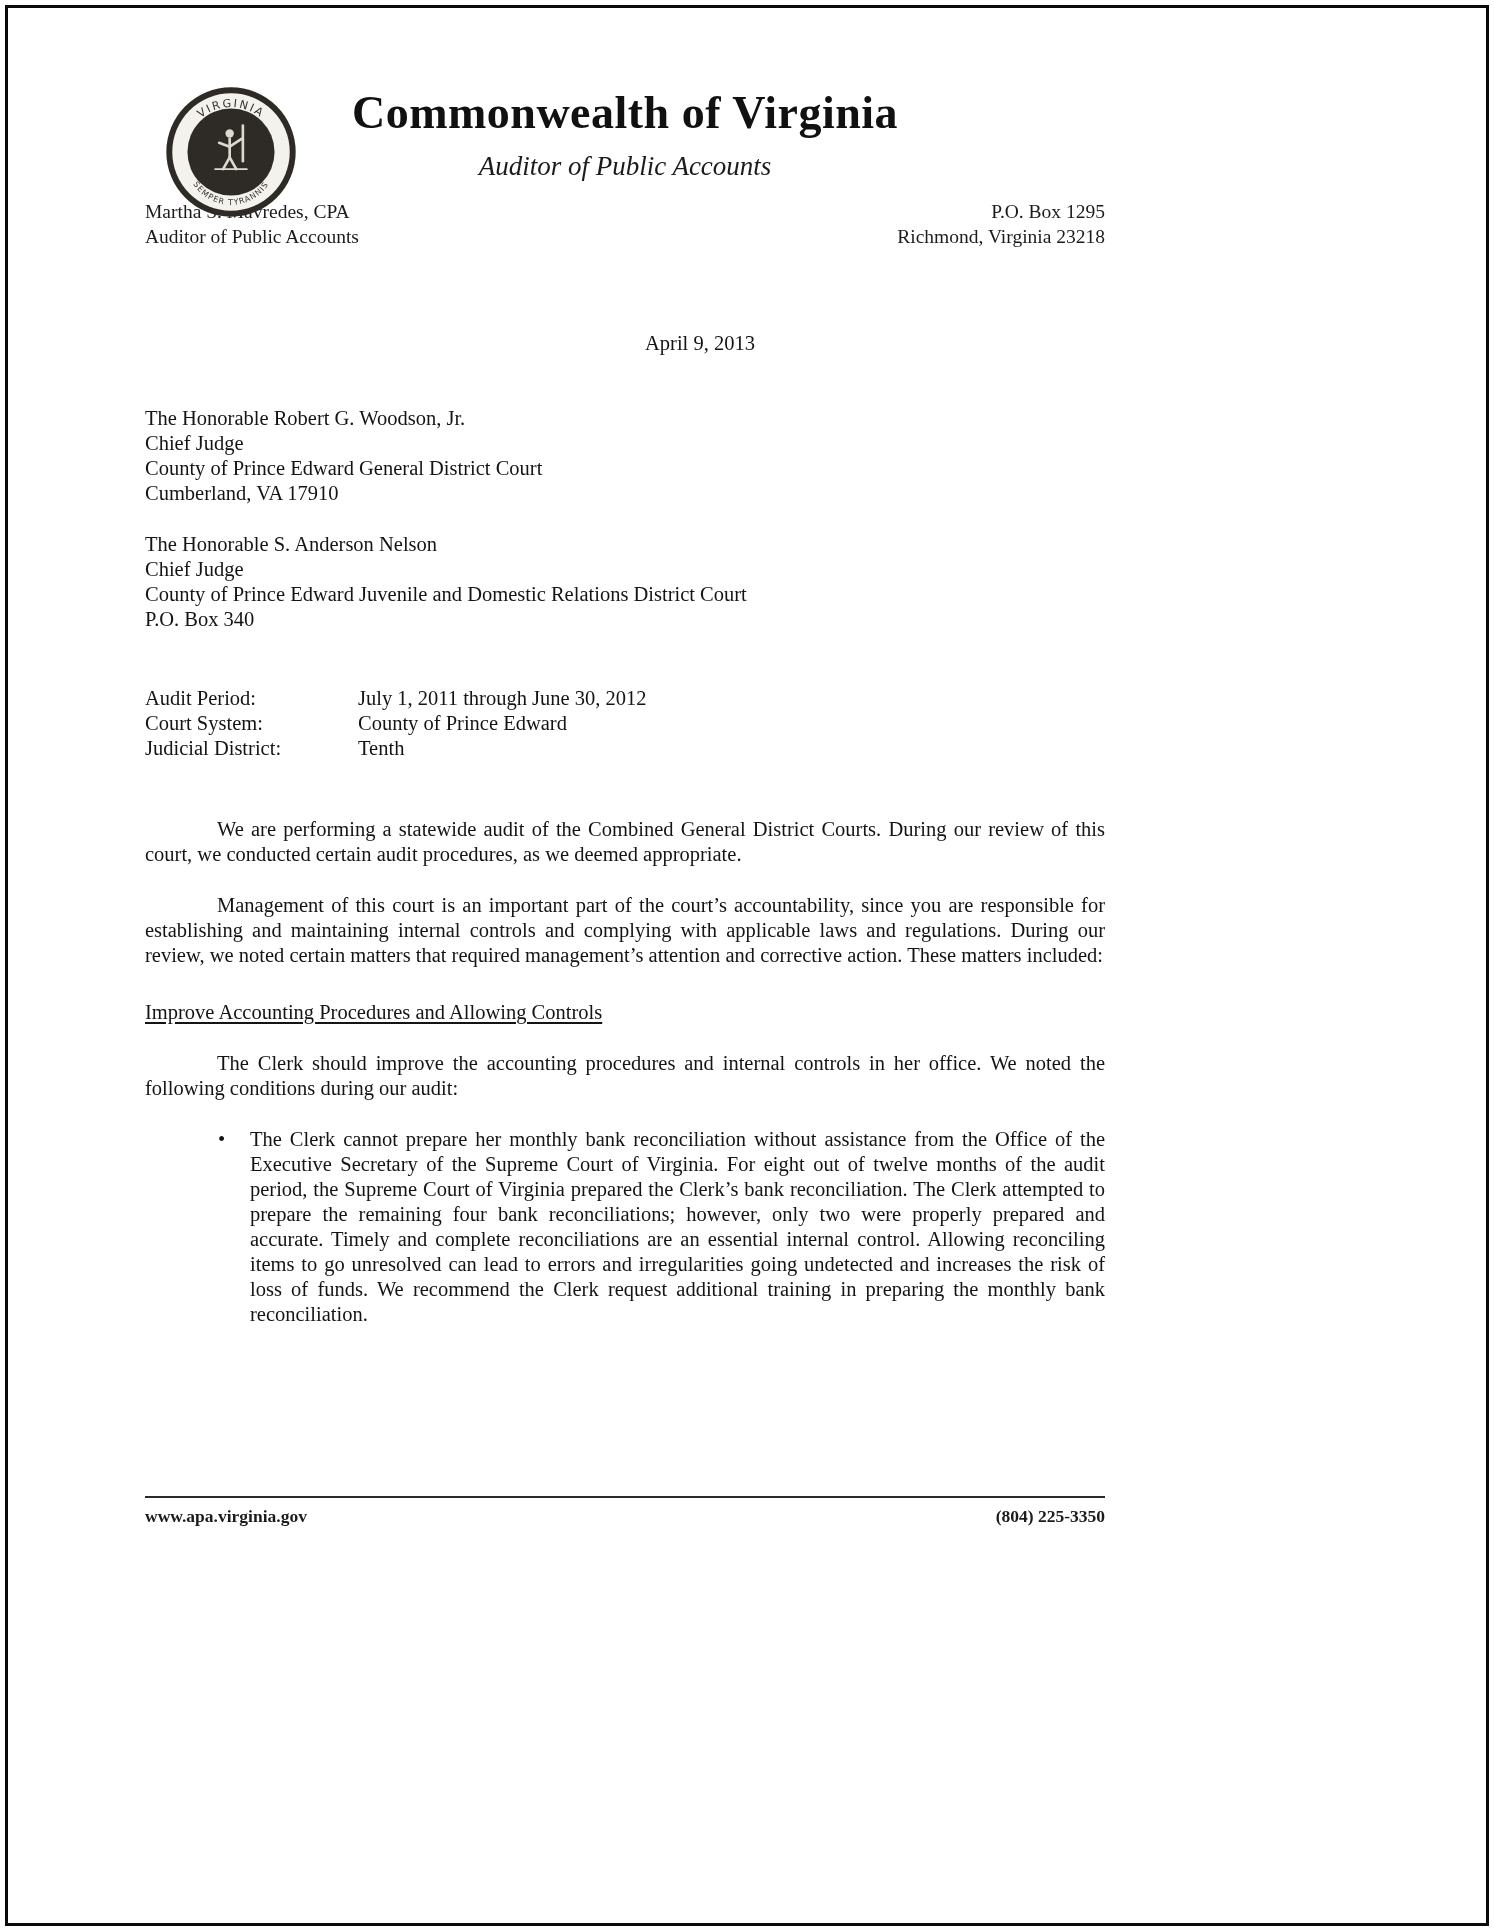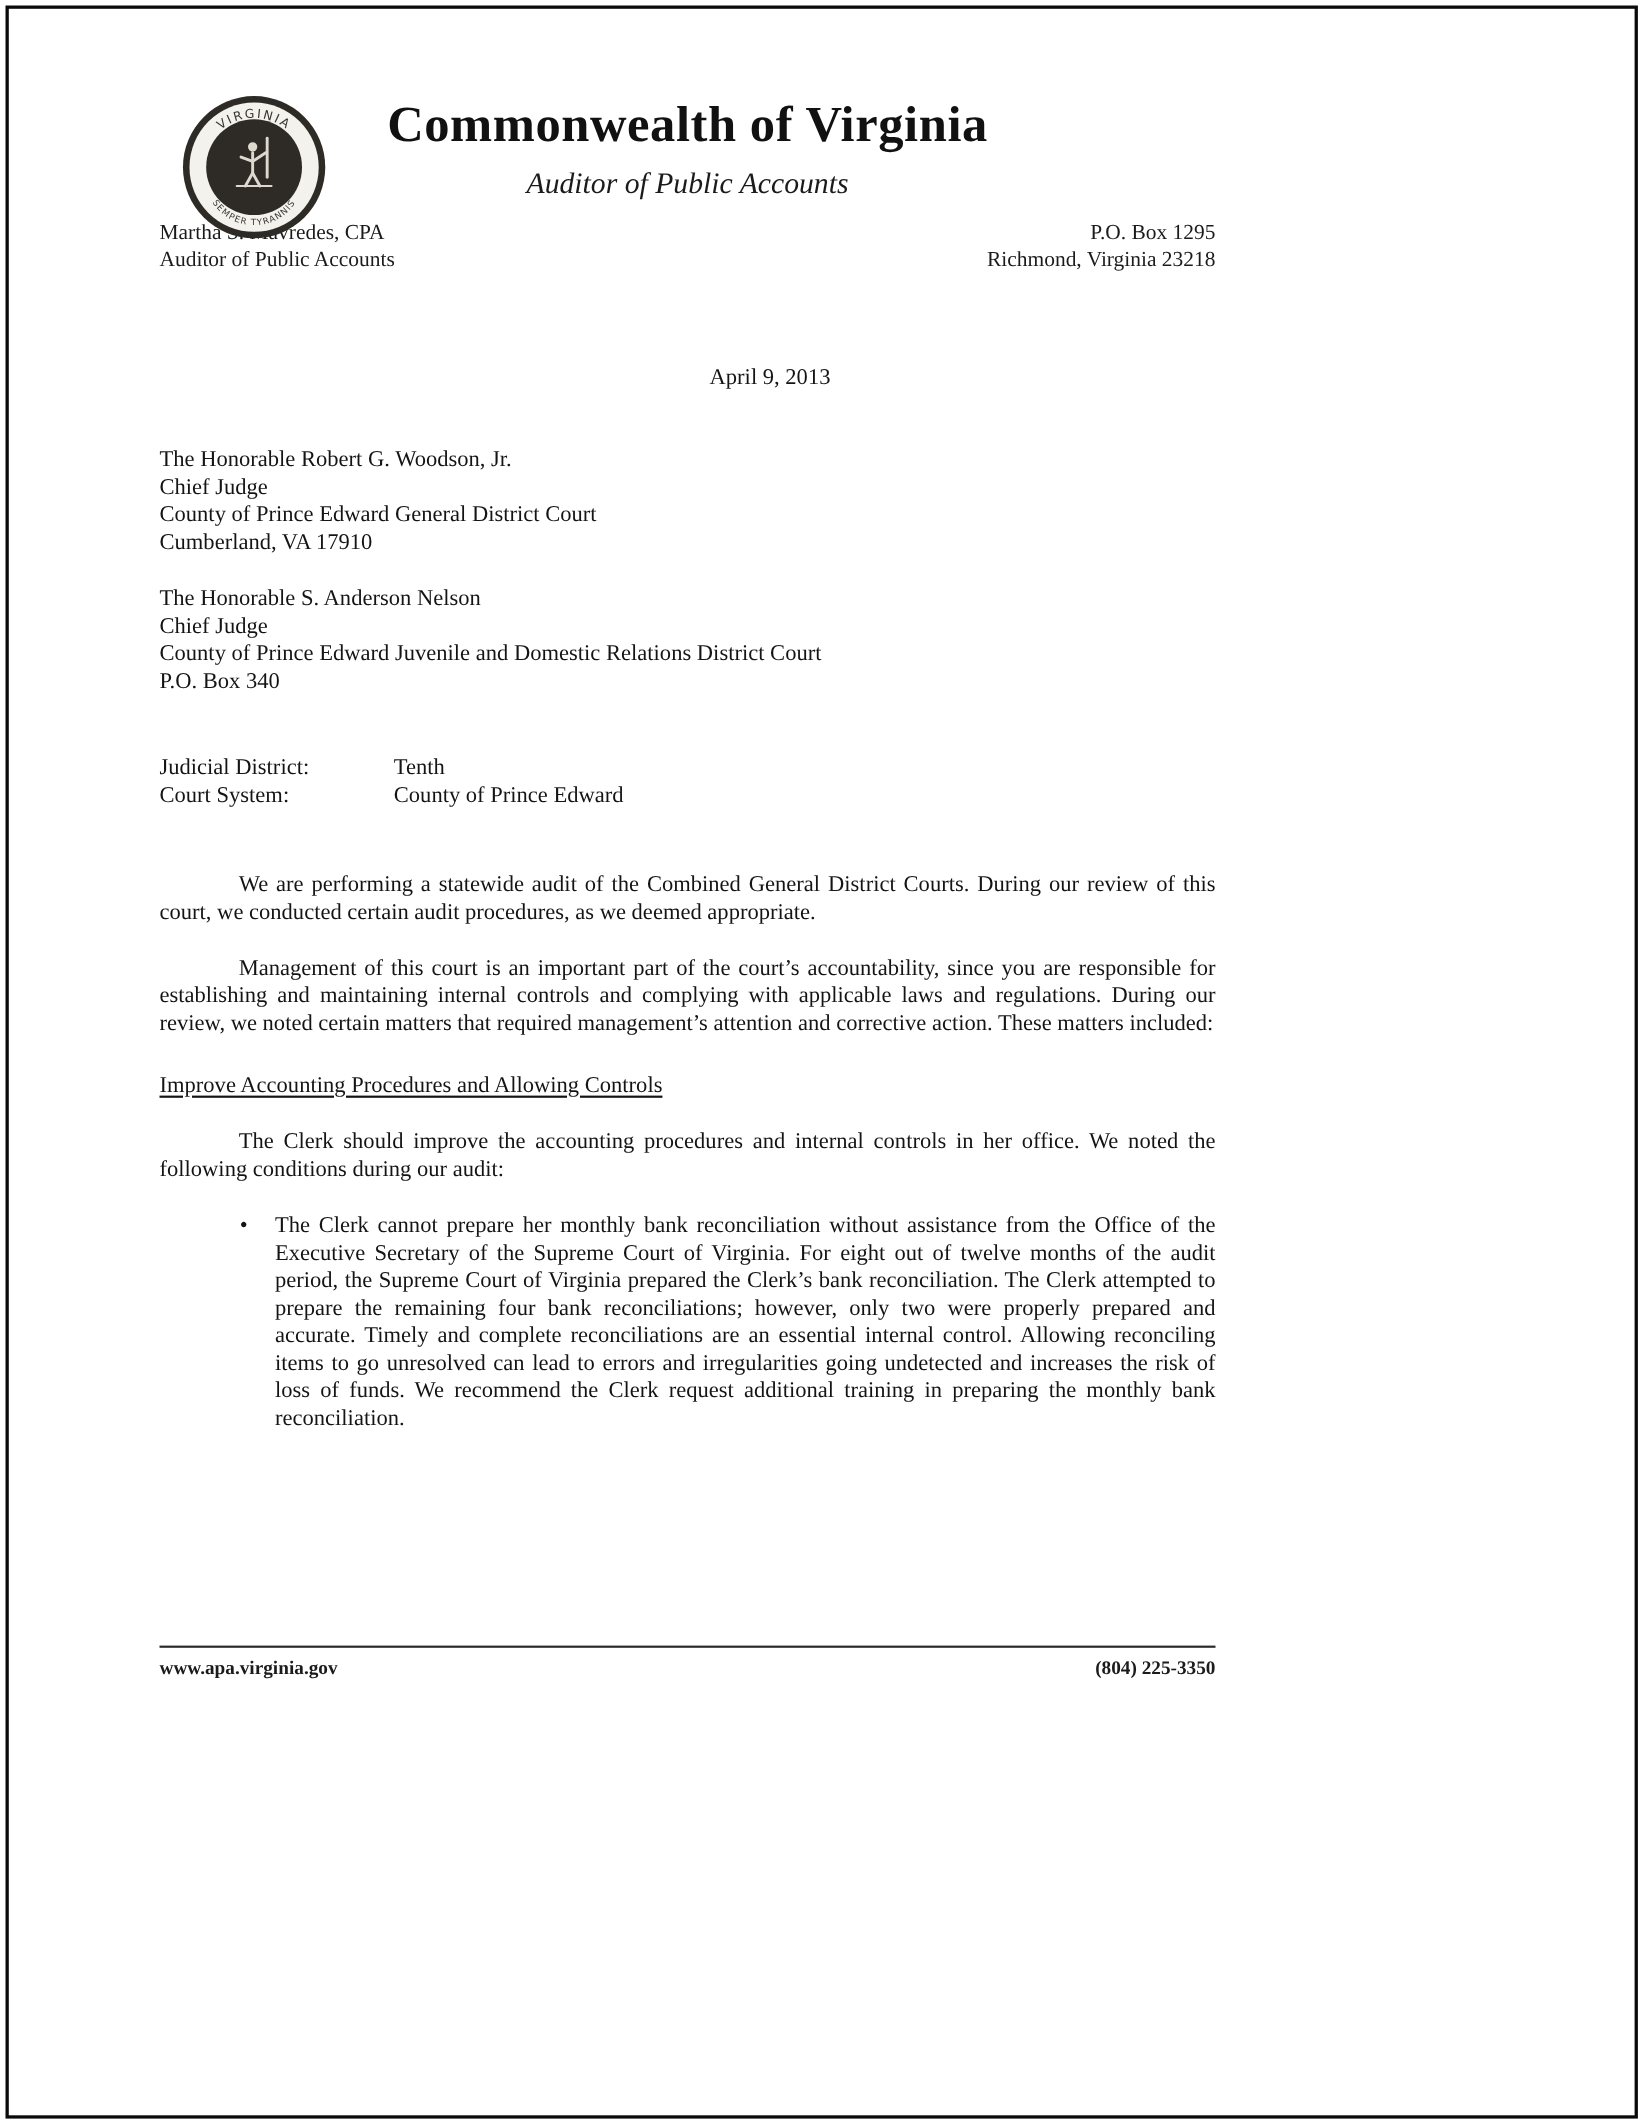--- a/index.html
+++ b/index.html
@@ -167,26 +167,30 @@
 
   <div class="recipient-block">
     <div>The Honorable S. Anderson Nelson</div>
     <div>Chief Judge</div>
     <div>County of Prince Edward Juvenile and Domestic Relations District Court</div>
     <div>P.O. Box 340</div>
   </div>
 
   <div class="audit-info">
     <div class="audit-row">
-      <div>Judicial District:</div>
-      <div>Tenth</div>
+      <div>Audit Period:</div>
+      <div>July 1, 2011 through June 30, 2012</div>
     </div>
     <div class="audit-row">
       <div>Court System:</div>
       <div>County of Prince Edward</div>
+    </div>
+    <div class="audit-row">
+      <div>Judicial District:</div>
+      <div>Tenth</div>
     </div>
   </div>
 
   <p class="para first">We are performing a statewide audit of the Combined General District Courts.  During our review of this court, we conducted certain audit procedures, as we deemed appropriate.</p>
   <p class="para">Management of this court is an important part of the court’s accountability, since you are responsible for establishing and maintaining internal controls and complying with applicable laws and regulations.  During our review, we noted certain matters that required management’s attention and corrective action.  These matters included:</p>
 
   <h2 class="section-heading">Improve Accounting Procedures and Allowing Controls</h2>
 
   <p class="para">The Clerk should improve the accounting procedures and internal controls in her office.  We noted the following conditions during our audit:</p>
 

